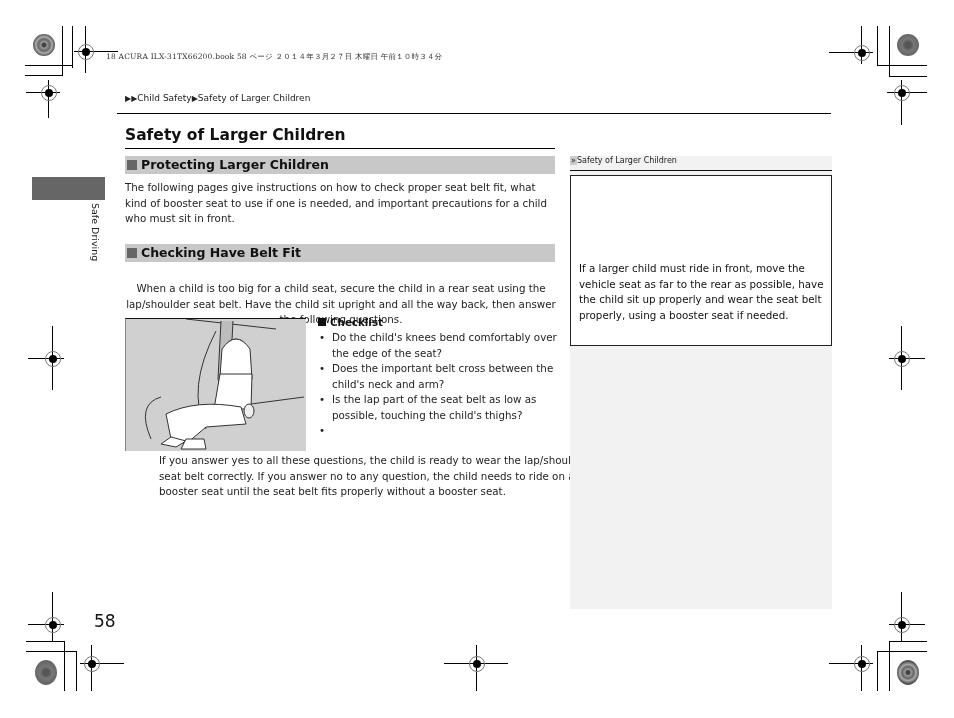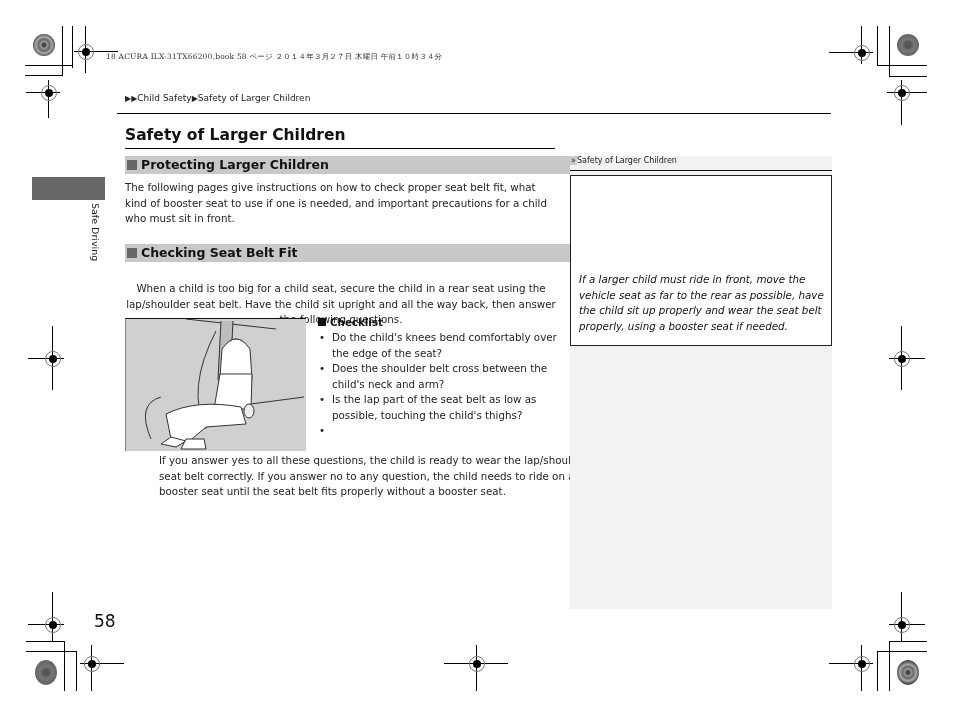--- a/index.html
+++ b/index.html
@@ -6,21 +6,21 @@
   body { width: 954px; height: 718px; position: relative; overflow: hidden;
          font-family: "DejaVu Sans", sans-serif; color: #222; }
   .abs { position: absolute; }
   .line { position: absolute; background: #000; }
   .reg { position: absolute; width: 14px; height: 14px; }
   .disc { position: absolute; width: 22px; height: 22px; border-radius: 50%; }
   .job { left: 106px; top: 52px; font-family: "DejaVu Serif", serif; font-size: 7.5px; color: #333; letter-spacing: 0.2px; white-space: nowrap; }
   .crumb { left: 125px; top: 93px; font-size: 9px; color: #222; white-space: nowrap; }
   .crumb .tri { font-size: 8px; }
   .page-title { left: 125px; top: 126px; font-size: 15.5px; font-weight: bold; color: #111; white-space: nowrap; }
-  .sect-bar { position: absolute; left: 125px; width: 430px; height: 18px; background: #c8c8c8; padding-left: 42px; }
+  .sect-bar { position: absolute; left: 125px; width: 430px; height: 18px; background: #c8c8c8; }
   .sect-bar .sq { position: absolute; left: 2px; top: 4px; width: 10px; height: 10px; background: #666; }
   .sect-bar .lbl { position: absolute; left: 16px; top: 0px; font-size: 12.5px; font-weight: bold; color: #111; line-height: 18px; white-space: nowrap; }
   .body-text { position: absolute; font-size: 10.3px; line-height: 15.5px; color: #222; }
   .side-tab { left: 32px; top: 177px; width: 73px; height: 23px; background: #666666; }
   .side-label { left: 90px; top: 203px; font-size: 9.5px; color: #222; writing-mode: vertical-rl; white-space: nowrap; }
   .illus { left: 125px; top: 318px; width: 180px; height: 132px; background: #d0d0d0; border-top: 1px solid #111; border-left: 1px solid #888; }
   .checklist-head { left: 318px; top: 316px; font-size: 10.3px; font-weight: bold; color: #111; white-space: nowrap; }
   .checklist-head .sq { display: inline-block; width: 8px; height: 8px; background: #111; margin-right: 4px; }
   ul.checks { position: absolute; left: 318px; top: 330px; width: 240px; margin: 0; padding: 0; list-style: none; }
   ul.checks li { position: relative; padding-left: 14px; font-size: 10.3px; line-height: 15.5px; color: #222; }
@@ -134,21 +134,21 @@
 <div class="line" style="left:125px;top:148px;width:430px;height:1px;"></div>
 
 <div class="sect-bar" style="top:156px;">
   <div class="sq"></div>
   <div class="lbl">Protecting Larger Children</div>
 </div>
 <div class="body-text" style="left:125px;top:180px;width:432px;">The following pages give instructions on how to check proper seat belt fit, what kind of booster seat to use if one is needed, and important precautions for a child who must sit in front.</div>
 
 <div class="sect-bar" style="top:244px;">
   <div class="sq"></div>
-  <div class="lbl">Checking Seat Belt Fit</div>
+  <div class="lbl">Checking Have Belt Fit</div>
 </div>
 <div class="body-text" style="left:125px;top:281px;width:432px;text-align:center;">When a child is too big for a child seat, secure the child in a rear seat using the lap/shoulder seat belt. Have the child sit upright and all the way back, then answer the following questions.</div>
 
 <div class="abs illus">
   <svg width="180" height="132" viewBox="0 0 180 132">
     <g fill="none" stroke="#333" stroke-width="1">
       <line x1="60" y1="0" x2="150" y2="10"></line>
       <path d="M95 2 L92 60 L102 90 L112 88 L104 60 L107 2" fill="#bdbdbd"></path>
       <path d="M80 110 Q60 70 90 12"></path>
       <path d="M35 78 Q10 85 25 120"></path>
@@ -162,30 +162,30 @@
       <ellipse cx="123" cy="92" rx="5" ry="7" fill="#eee"></ellipse>
     </g>
   </svg>
 </div>
 
 <div class="abs checklist-head">
   <span class="sq"></span><span>Checklist</span>
 </div>
 <ul class="checks">
   <li><span class="bul">•</span><span>Do the child's knees bend comfortably over the edge of the seat?</span></li>
-  <li><span class="bul">•</span><span>Does the shoulder belt cross between the child's neck and arm?</span></li>
+  <li><span class="bul">•</span><span>Does the important belt cross between the child's neck and arm?</span></li>
   <li><span class="bul">•</span><span>Is the lap part of the seat belt as low as possible, touching the child's thighs?</span></li>
   <li><span class="bul">•</span></li>
 </ul>
 
 <div class="body-text" style="left:125px;top:453px;width:432px;margin-left:34px;">If you answer yes to all these questions, the child is ready to wear the lap/shoulder seat belt correctly. If you answer no to any question, the child needs to ride on a booster seat until the seat belt fits properly without a booster seat.</div>
 
 <div class="abs right-panel"></div>
 <div class="abs rp-head">
   <span style="background:#ccc;padding:0 1px;">»</span><span>Safety of Larger Children</span>
 </div>
 <div class="abs rp-rule"></div>
 
 <div class="abs warn-box">
-  <div class="warn-text" style="top:96px;font-style:italic;">If a larger child must ride in front, move the vehicle seat as far to the rear as possible, have the child sit up properly and wear the seat belt properly, using a booster seat if needed.</div>
+  <div class="warn-text" style="top:85px;">If a larger child must ride in front, move the vehicle seat as far to the rear as possible, have the child sit up properly and wear the seat belt properly, using a booster seat if needed.</div>
 </div>
 
 <div class="abs pagenum">58</div>
 
 </body></html>

